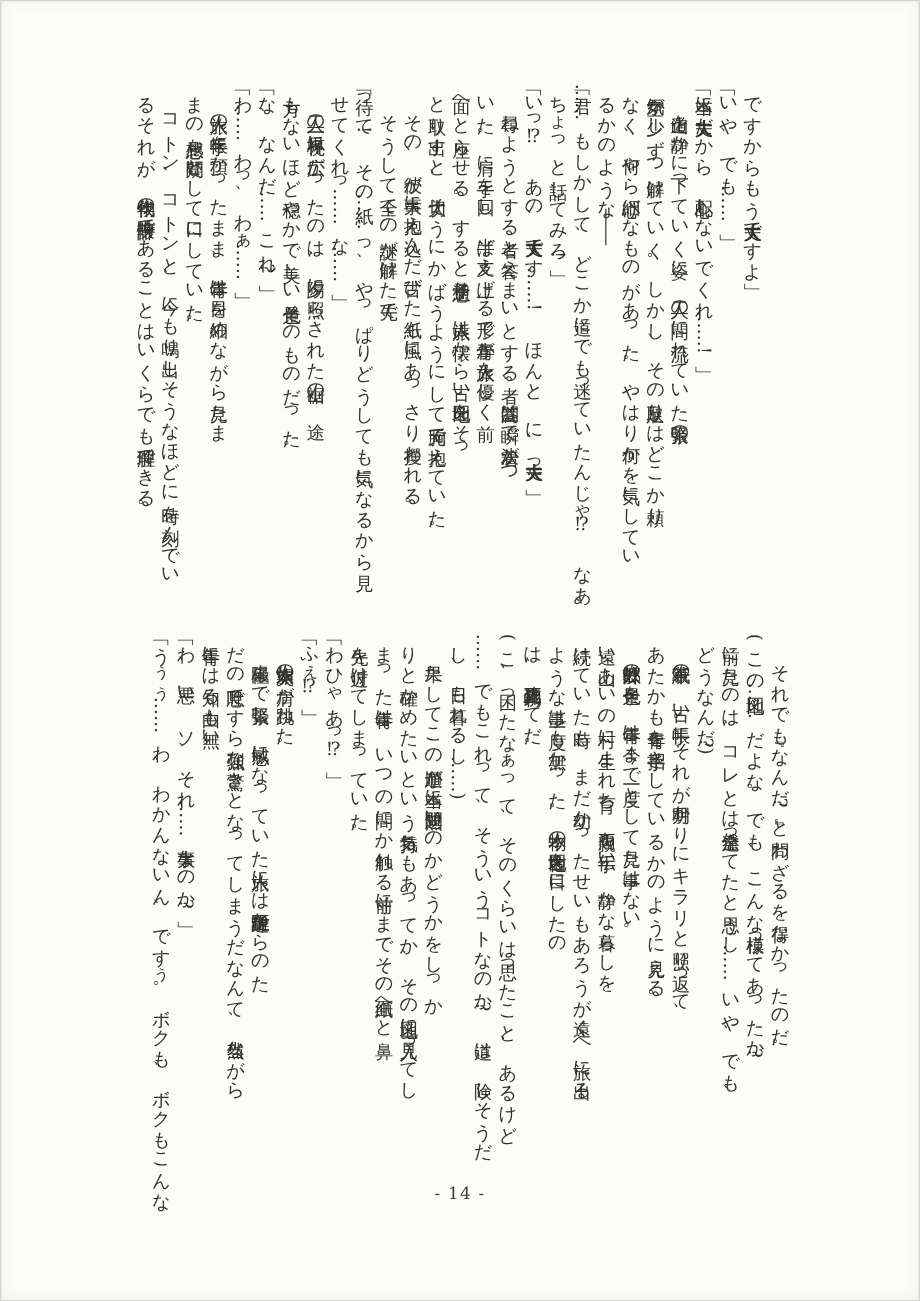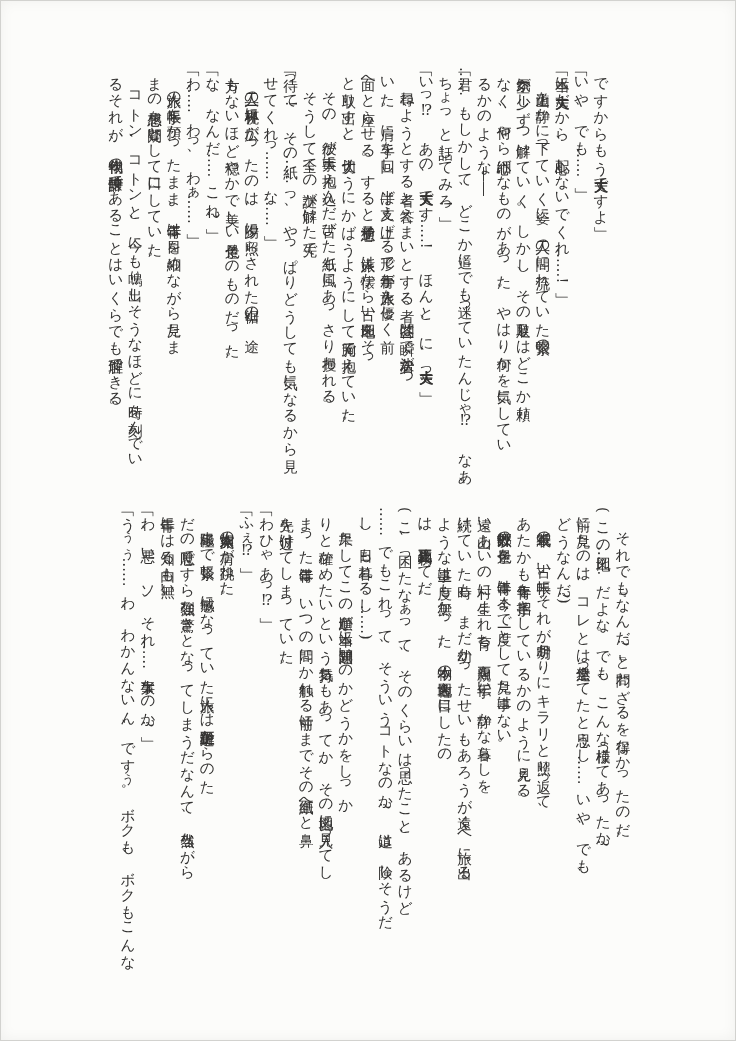--- a/index.html
+++ b/index.html
@@ -109,13 +109,14 @@
       <p class="tcol">先を近付けてしまっていた。</p>
       <p class="tcol">「わひゃあっ⁉」</p>
       <p class="tcol">「ふぇ⁉」</p>
       <p class="tcol">　突如旅人の肩が跳ねた。</p>
       <p class="tcol">　極限まで緊張し、敏感になっていた旅人には至近距離からのた</p>
       <p class="tcol">だの吐息ですら強烈な驚きとなってしまうだなんて、当然ながら</p>
       <p class="tcol">青年には知る由も無い。</p>
       <p class="tcol">「わ、悪い!　ソ、それ……大事なのか?」</p>
       <p class="tcol">「うぅぅ……わ、わかんないん、ですぅ。ボクも、ボクもこんな</p>
     </div>
+  <div class="page-number">- 14 -</div>
 </div>
 
 </body></html>

